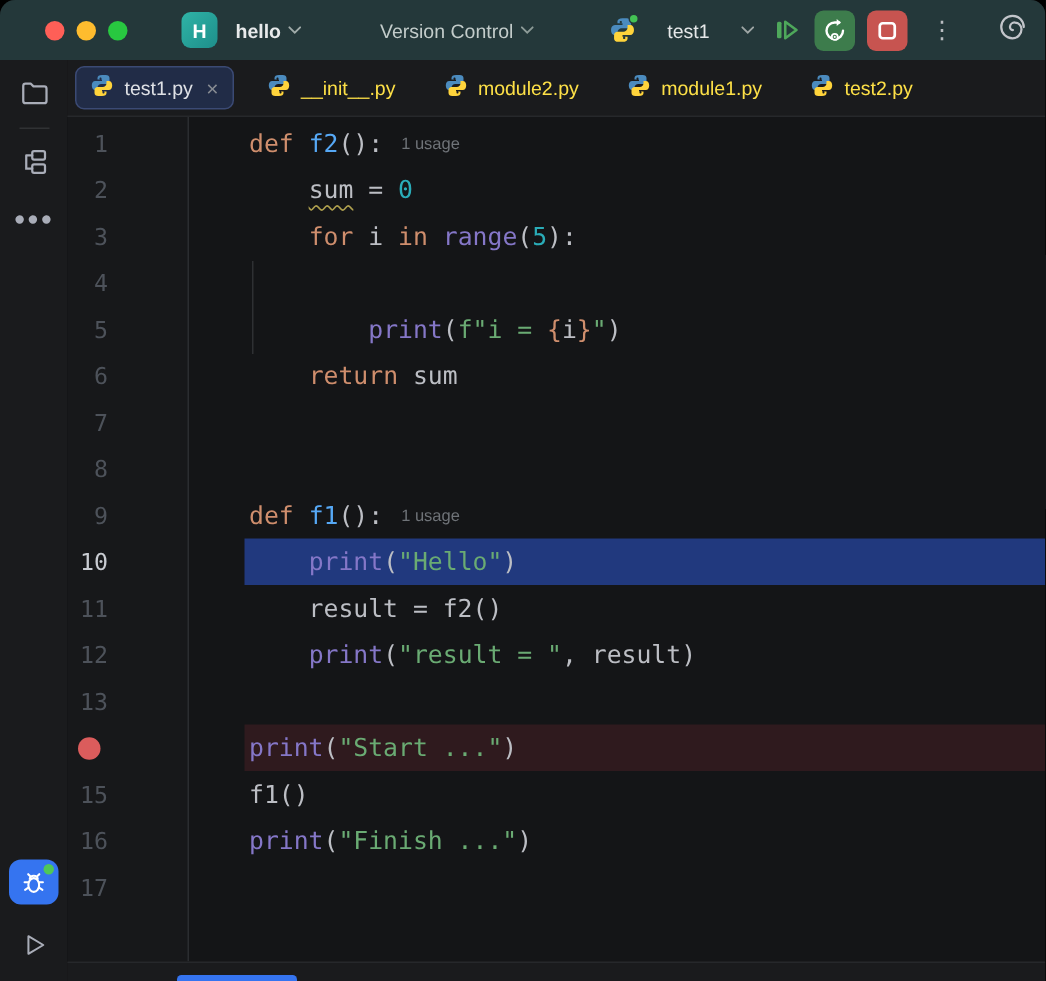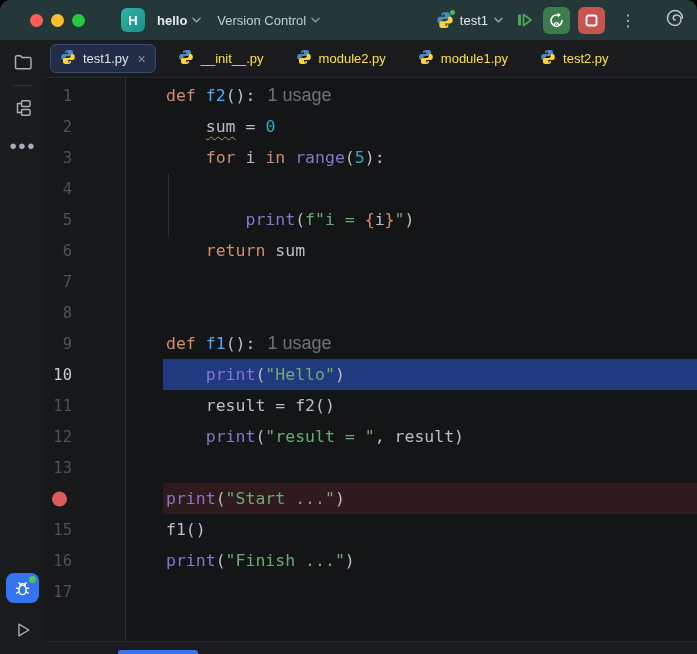--- a/index.html
+++ b/index.html
@@ -6,24 +6,24 @@
   html,body { background:#000; }
   body { width:697px; height:654px; overflow:hidden; font-family:"Liberation Sans",sans-serif; }
   .window { width:697px; height:654px; display:flex; flex-direction:column; border-radius:10px 10px 0 0; overflow:hidden; background:#141517; }
 
   
   .titlebar { height:40px; flex:0 0 40px; background:#24383A; display:flex; align-items:center; }
   .traffic { display:flex; gap:8px; margin-left:30px; }
   .traffic span { width:13px; height:13px; border-radius:50%; display:block; }
   .app-badge { width:24px; height:24px; border-radius:6px; background:linear-gradient(135deg,#2FB3A6,#1E8F8B); color:#fff; font-weight:bold; font-size:13px; display:flex; align-items:center; justify-content:center; margin-left:36px; }
   .menu-item { display:flex; align-items:center; gap:5px; margin-left:12px; color:#E8EAEB; font-size:13px; font-weight:600; cursor:default;justify-content:center; }
-  .menu-item.vcs { margin-left:16px; color:#C3CCCA; font-weight:400; }
+  .menu-item.vcs { margin-left:52px; color:#C3CCCA; font-weight:400; }
   .chev { width:9px; height:6px; }
   .tb-spacer { flex:1; }
-  .run-widget { display:flex; align-items:center; gap:6px; color:#E6E8E9; font-size:13px; }
+  .run-widget { display:flex; align-items:center; gap:21px; color:#E6E8E9; font-size:13px; }
   .py-wrap { position:relative; width:18px; height:18px; }
   .py-wrap .rundot { position:absolute; right:-2px; top:-2px; width:7px; height:7px; border-radius:50%; background:#43C254; border:1.5px solid #24383A; }
   .tb-btn { width:27px; height:27px; border-radius:6px; display:flex; align-items:center; justify-content:center; margin-left:8px; }
   .tb-icon { width:22px; height:22px; display:flex; align-items:center; justify-content:center; margin-left:10px; }
   .kebab { color:#B9BDC1; font-size:16px; letter-spacing:0; margin-left:14px; width:18px; text-align:center; }
   .spiral { margin-left:28px; margin-right:12px; }
 
   
   .main { flex:1; display:flex; min-height:0; }
   .activitybar { width:45px; flex:0 0 45px; background:#1A1B1D; display:flex; flex-direction:column; align-items:center; }
@@ -50,21 +50,21 @@
   .rows { position:absolute; left:0; right:0; top:2px; }
   .ed-row { display:flex; height:31px; align-items:center; }
   .gutter-cell { width:82px; flex:0 0 82px; height:100%; display:flex; align-items:center; position:relative; font-family:"DejaVu Sans Mono",monospace; font-size:15.5px; color:#4D525A; }
   .gutter-cell .lnum { display:block; width:27px; text-align:right; padding-left:5px; }
   .gutter-cell .lnum.bright { color:#C9CCD2; }
   .bp-dot { position:absolute; left:7px; top:50%; transform:translateY(-50%); width:15px; height:15px; border-radius:50%; }
   .code-cell { flex:1; height:100%; display:flex; align-items:center; padding-left:3px; font-family:"DejaVu Sans Mono",monospace; font-size:16.5px; white-space:pre;margin-left:36px; }
   .tok-fg { color:#BCBEC4; } .tok-kw { color:#CF8E6D; } .tok-fn { color:#56A8F5; }
   .tok-call { color:#8577C8; } .tok-str { color:#6AAB73; } .tok-num { color:#2AACB8; }
   .squiggle { text-decoration:underline; text-decoration-style:wavy; text-decoration-color:#B0A14E; text-decoration-thickness:1px; text-underline-offset:4px; }
-  .inlay-hint { font-family:"Liberation Sans",sans-serif; font-size:18px; color:#6F7378; margin-left:12px; }
+  .inlay-hint { font-family:"Liberation Sans",sans-serif; font-size:11px; color:#6F7378; margin-left:12px; }
 
   
   .bottomstrip { height:13px; flex:0 0 13px; background:#1A1B1D; border-top:1px solid #26282B; position:relative; }
   .panel-tab-indicator { position:absolute; left:73px; bottom:0; width:80px; height:4px; border-radius:3px 3px 0 0; }
 </style>
 </head>
 <body>
 
 <div class="window">
 

